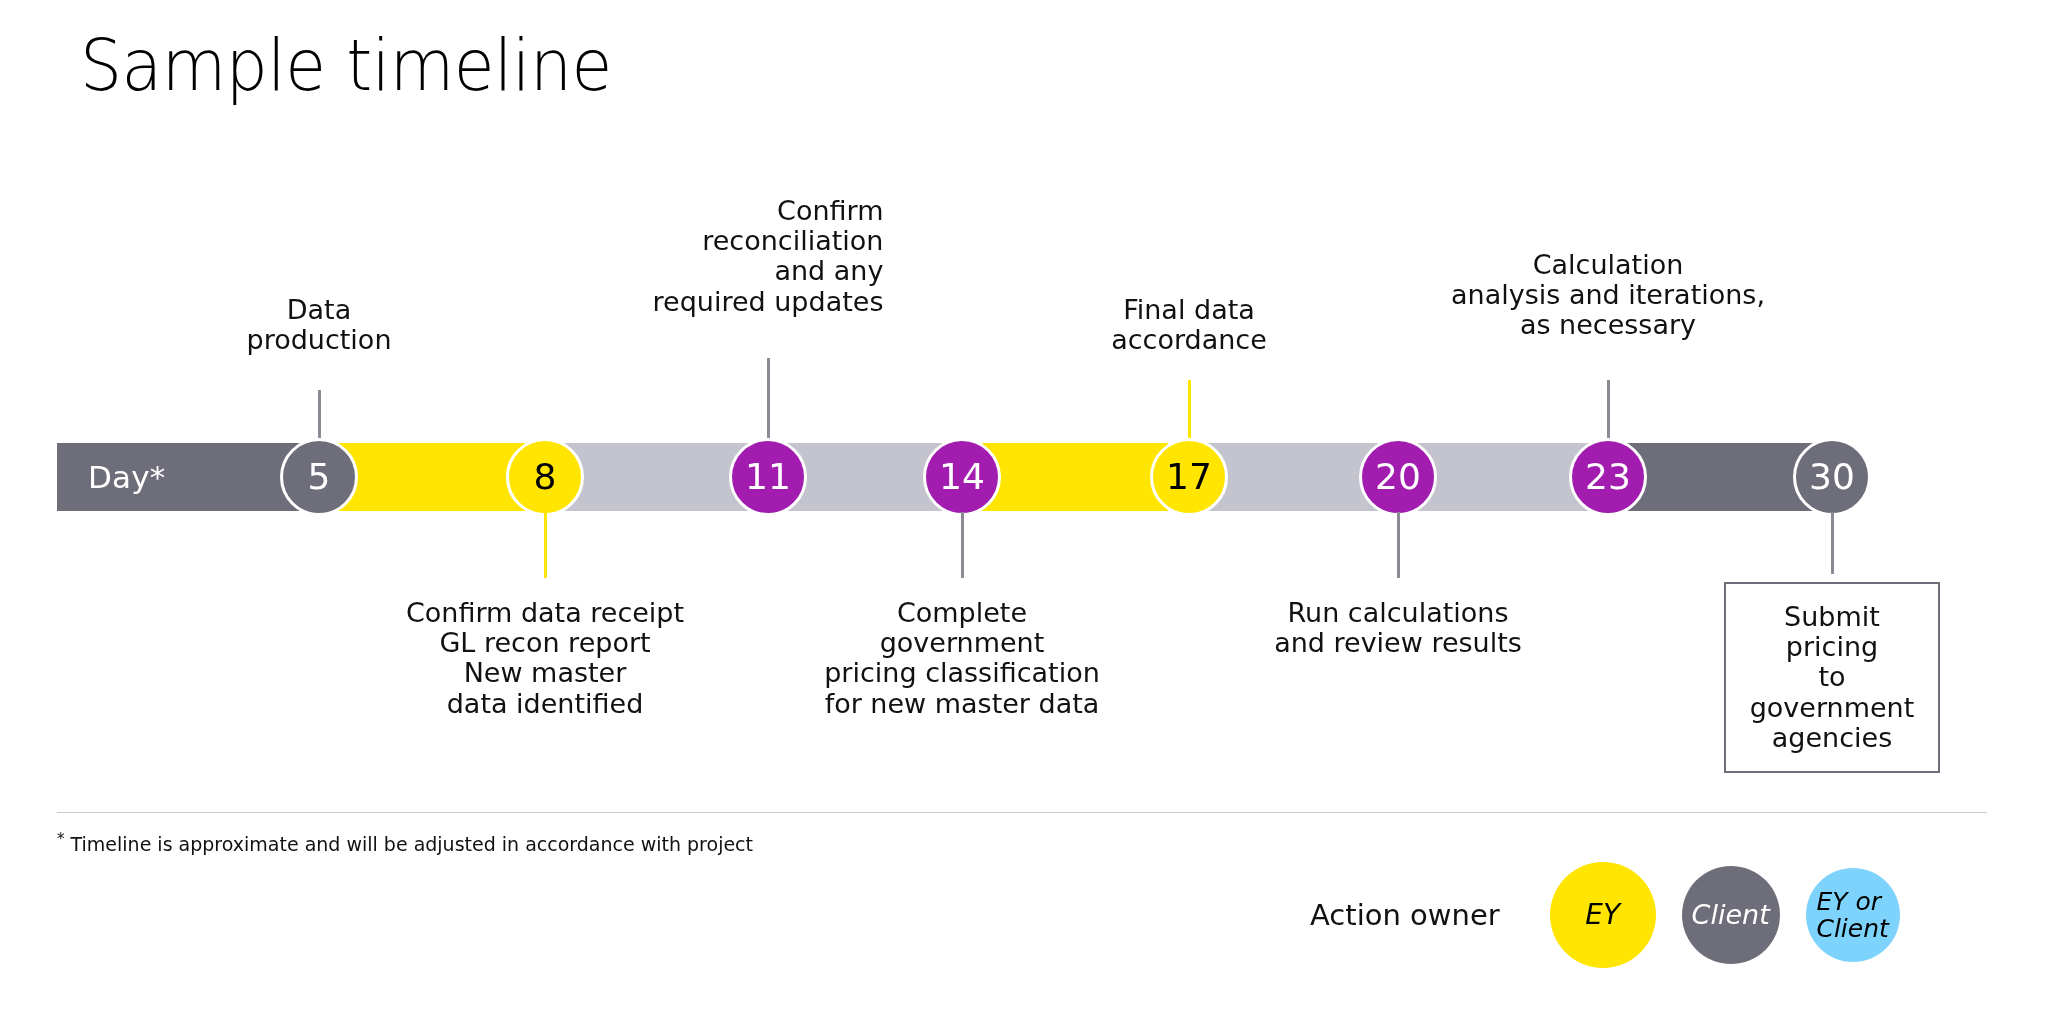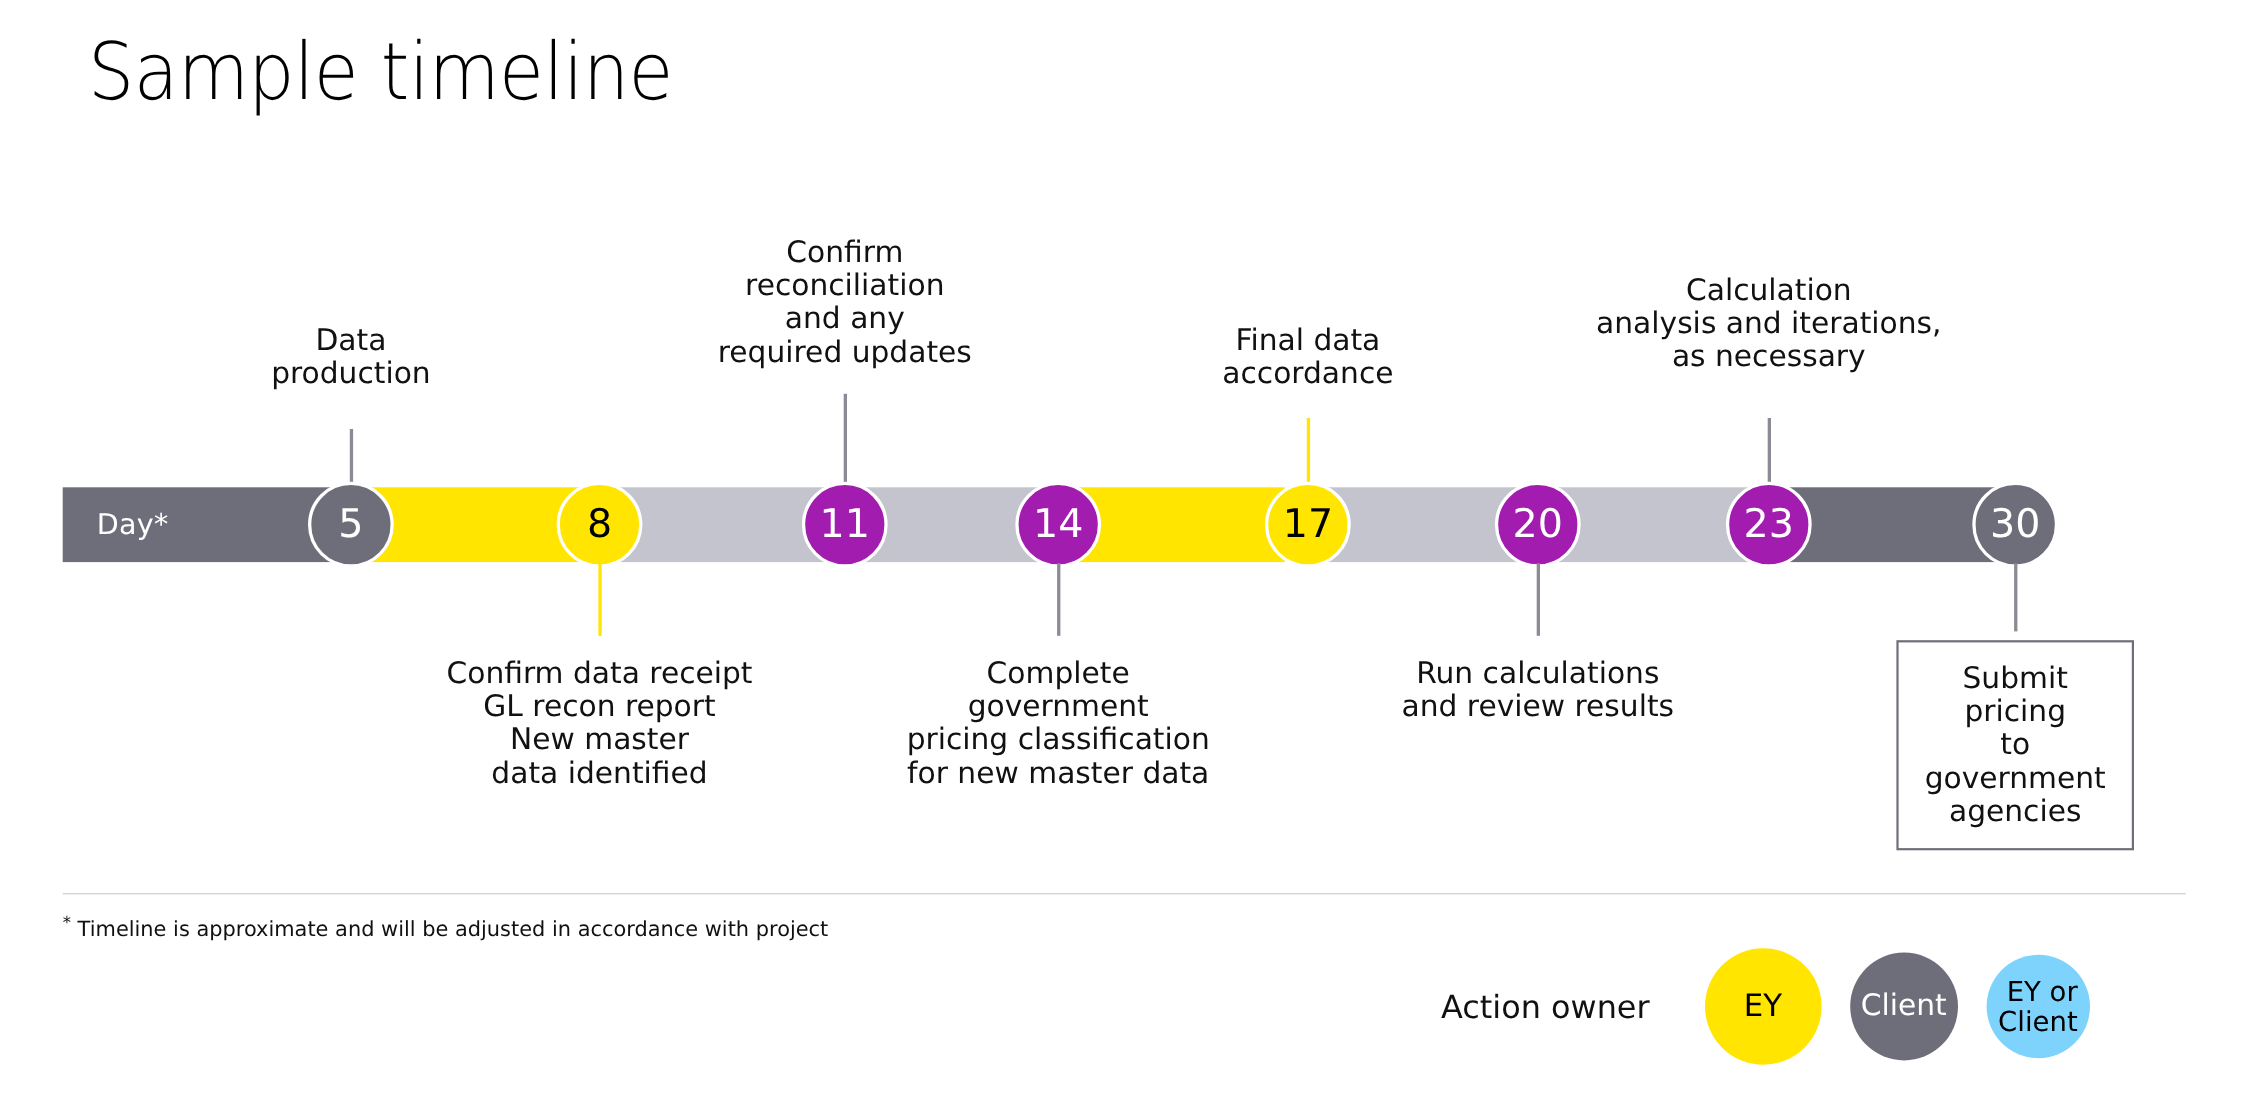--- a/index.html
+++ b/index.html
@@ -49,21 +49,21 @@
     margin-right: 4px;
   }
   .bar-segment:last-child { margin-right: 0; }
 
   
   #day-label {
     position: absolute;
     left: 88px; top: 443px;
     height: 68px;
     display: flex; align-items: center;
-    font-size: 26px;
+    font-size: 31px;
     font-weight: 400;
     color: #ffffff;
     letter-spacing: 0.2px;
     pointer-events: none;
   }
 
   
   .milestone {
     position: absolute;
     top: 438px;
@@ -142,24 +142,25 @@
     font-weight: 400;
     color: #111111;
     margin-right: 50px;
     white-space: nowrap;
   }
   .legend-chip {
     border-radius: 50%;
     display: flex;
     align-items: center;
     justify-content: center;
-    text-align: right;
+    text-align: left;
     line-height: 1.1;
     margin-right: 26px;
     flex: none;
+    font-style: italic;
   }
   .legend-chip:last-child { margin-right: 0; }
   .legend-chip.ey {
     width: 106px; height: 106px;
     background: #FFE500; color: #000000;
     font-size: 28px;
   }
   .legend-chip.client {
     width: 98px; height: 98px;
     background: #6E6E7B; color: #ffffff;
@@ -177,21 +178,21 @@
 
 <div id="page-title">Sample timeline</div>
 
 <div id="timeline-stage">
 
   <div id="callouts-above">
       <div class="leader gray" style="left: 319px; top: 390px; height: 52px;"></div>
       <div class="callout above" style="left: 319px; top: 295px;">Data
 production</div>
       <div class="leader gray" style="left: 768px; top: 358px; height: 84px;"></div>
-      <div class="callout above" style="left: 768px; top: 215px;">Confirm
+      <div class="callout above" style="left: 768px; top: 196px; text-align: right;">Confirm
 reconciliation
 and any
 required updates</div>
       <div class="leader yellow" style="left: 1189px; top: 380px; height: 62px;"></div>
       <div class="callout above" style="left: 1189px; top: 295px;">Final data
 accordance</div>
       <div class="leader gray" style="left: 1608px; top: 380px; height: 62px;"></div>
       <div class="callout above" style="left: 1608px; top: 250px;">Calculation
 analysis and iterations,
 as necessary</div>

